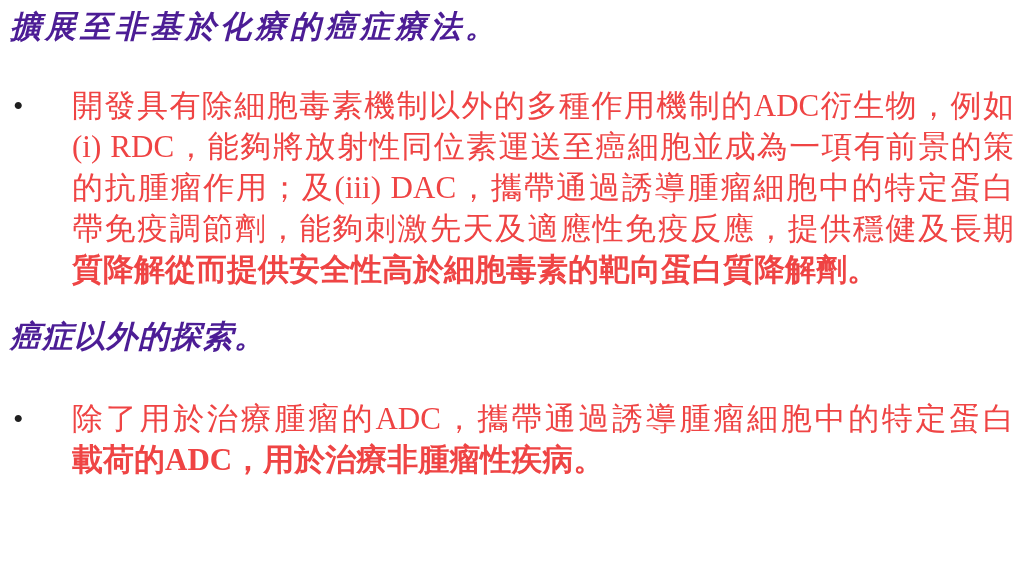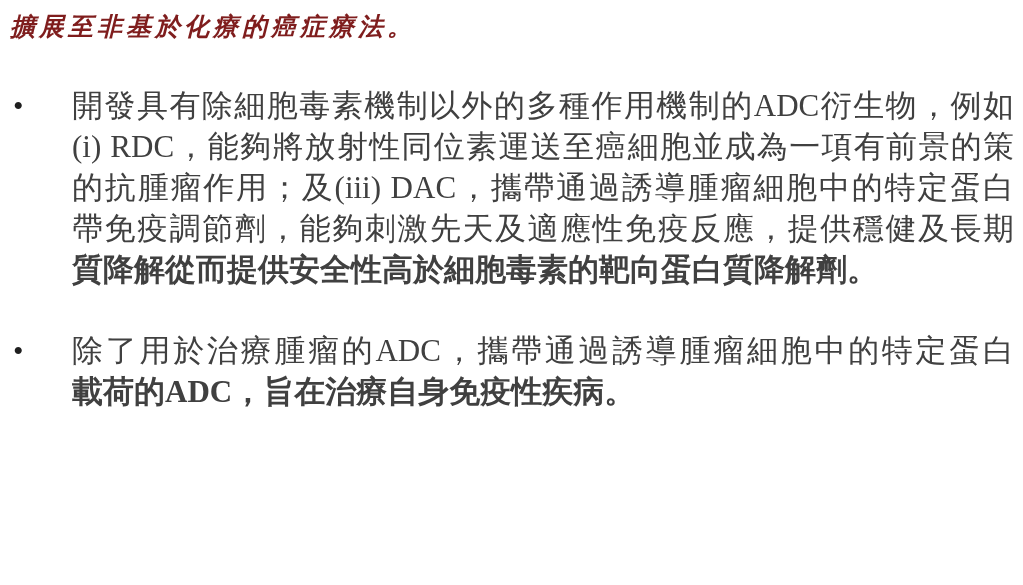--- a/index.html
+++ b/index.html
@@ -19,24 +19,24 @@
     padding: 6px 9px 0 10px;
     background: #ffffff;
     font-family: "Liberation Serif", "DejaVu Serif", serif;
     color: #1f1f1f;
   }
   .heading {
     margin: 0;
     font-family: "Liberation Serif", "DejaVu Serif", serif;
     font-style: italic;
     font-weight: 700;
-    font-size: 25px;
+    font-size: 31px;
     line-height: 42px;
     letter-spacing: 4px;
-    color: #7f1d1d;
+    color: #4c1d95;
     white-space: nowrap;
   }
   .heading.second {
     margin-top: 26px;
     letter-spacing: 1px;
   }
   .bullet {
     display: flex;
     align-items: flex-start;
   }
@@ -55,21 +55,21 @@
     line-height: 41px;
     color: #1f1f1f;
   }
   .lines {
     flex: 1 1 auto;
     min-width: 0;
   }
   .jline {
     font-size: 31px;
     line-height: 41px;
-    color: #404040;
+    color: #ef4444;
     text-align: justify;
     text-align-last: justify;
     text-justify: inter-character;
     white-space: normal;
   }
   .jline.last {
     text-align: left;
     text-align-last: left;
     font-weight: bold;
   }
@@ -85,22 +85,23 @@
     <span class="marker">•</span>
     <div class="lines">
       <div class="jline">開發具有除細胞毒素機制以外的多種作用機制的ADC衍生物，例如</div>
       <div class="jline">(i) RDC，能夠將放射性同位素運送至癌細胞並成為一項有前景的策</div>
       <div class="jline">的抗腫瘤作用；及(iii) DAC，攜帶通過誘導腫瘤細胞中的特定蛋白</div>
       <div class="jline">帶免疫調節劑，能夠刺激先天及適應性免疫反應，提供穩健及長期</div>
       <div class="jline last">質降解從而提供安全性高於細胞毒素的靶向蛋白質降解劑。</div>
     </div>
   </div>
 
+  <h1 class="heading second">癌症以外的探索。</h1>
 
   <div class="bullet second">
     <span class="marker">•</span>
     <div class="lines">
       <div class="jline">除了用於治療腫瘤的ADC，攜帶通過誘導腫瘤細胞中的特定蛋白</div>
-      <div class="jline last">載荷的ADC，旨在治療自身免疫性疾病。</div>
+      <div class="jline last">載荷的ADC，用於治療非腫瘤性疾病。</div>
     </div>
   </div>
 
 </div>
 
 </body></html>

